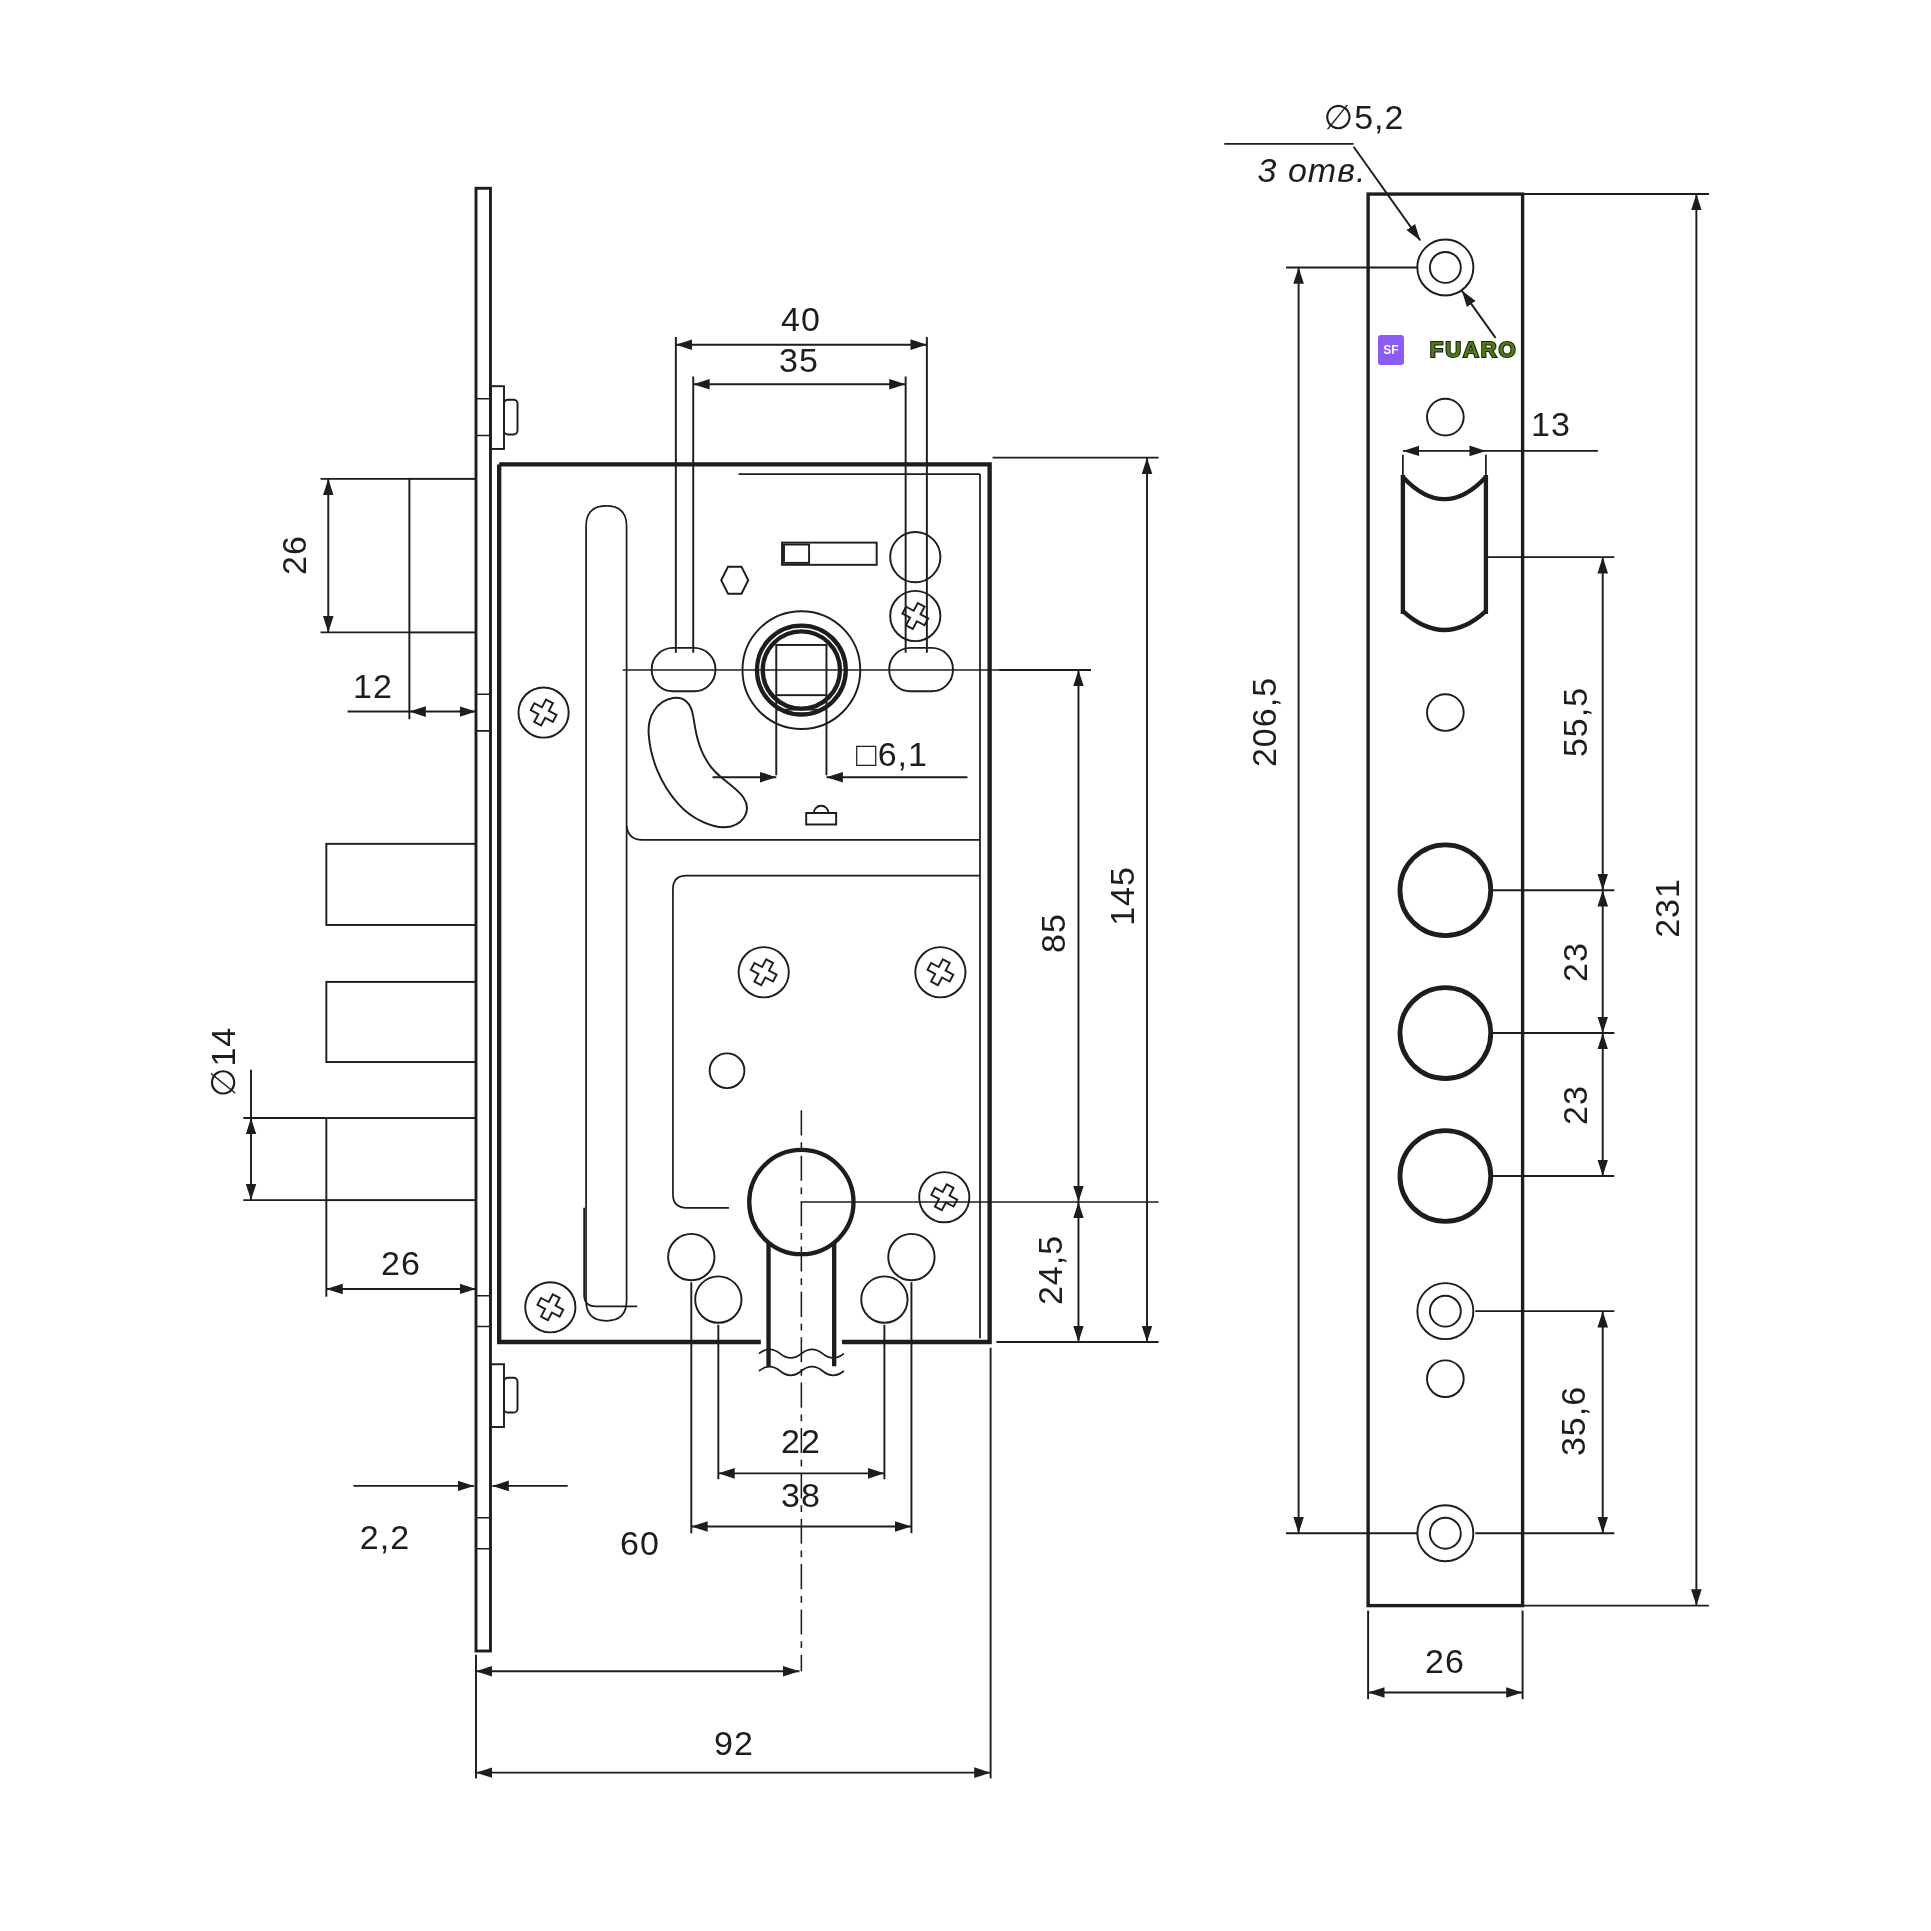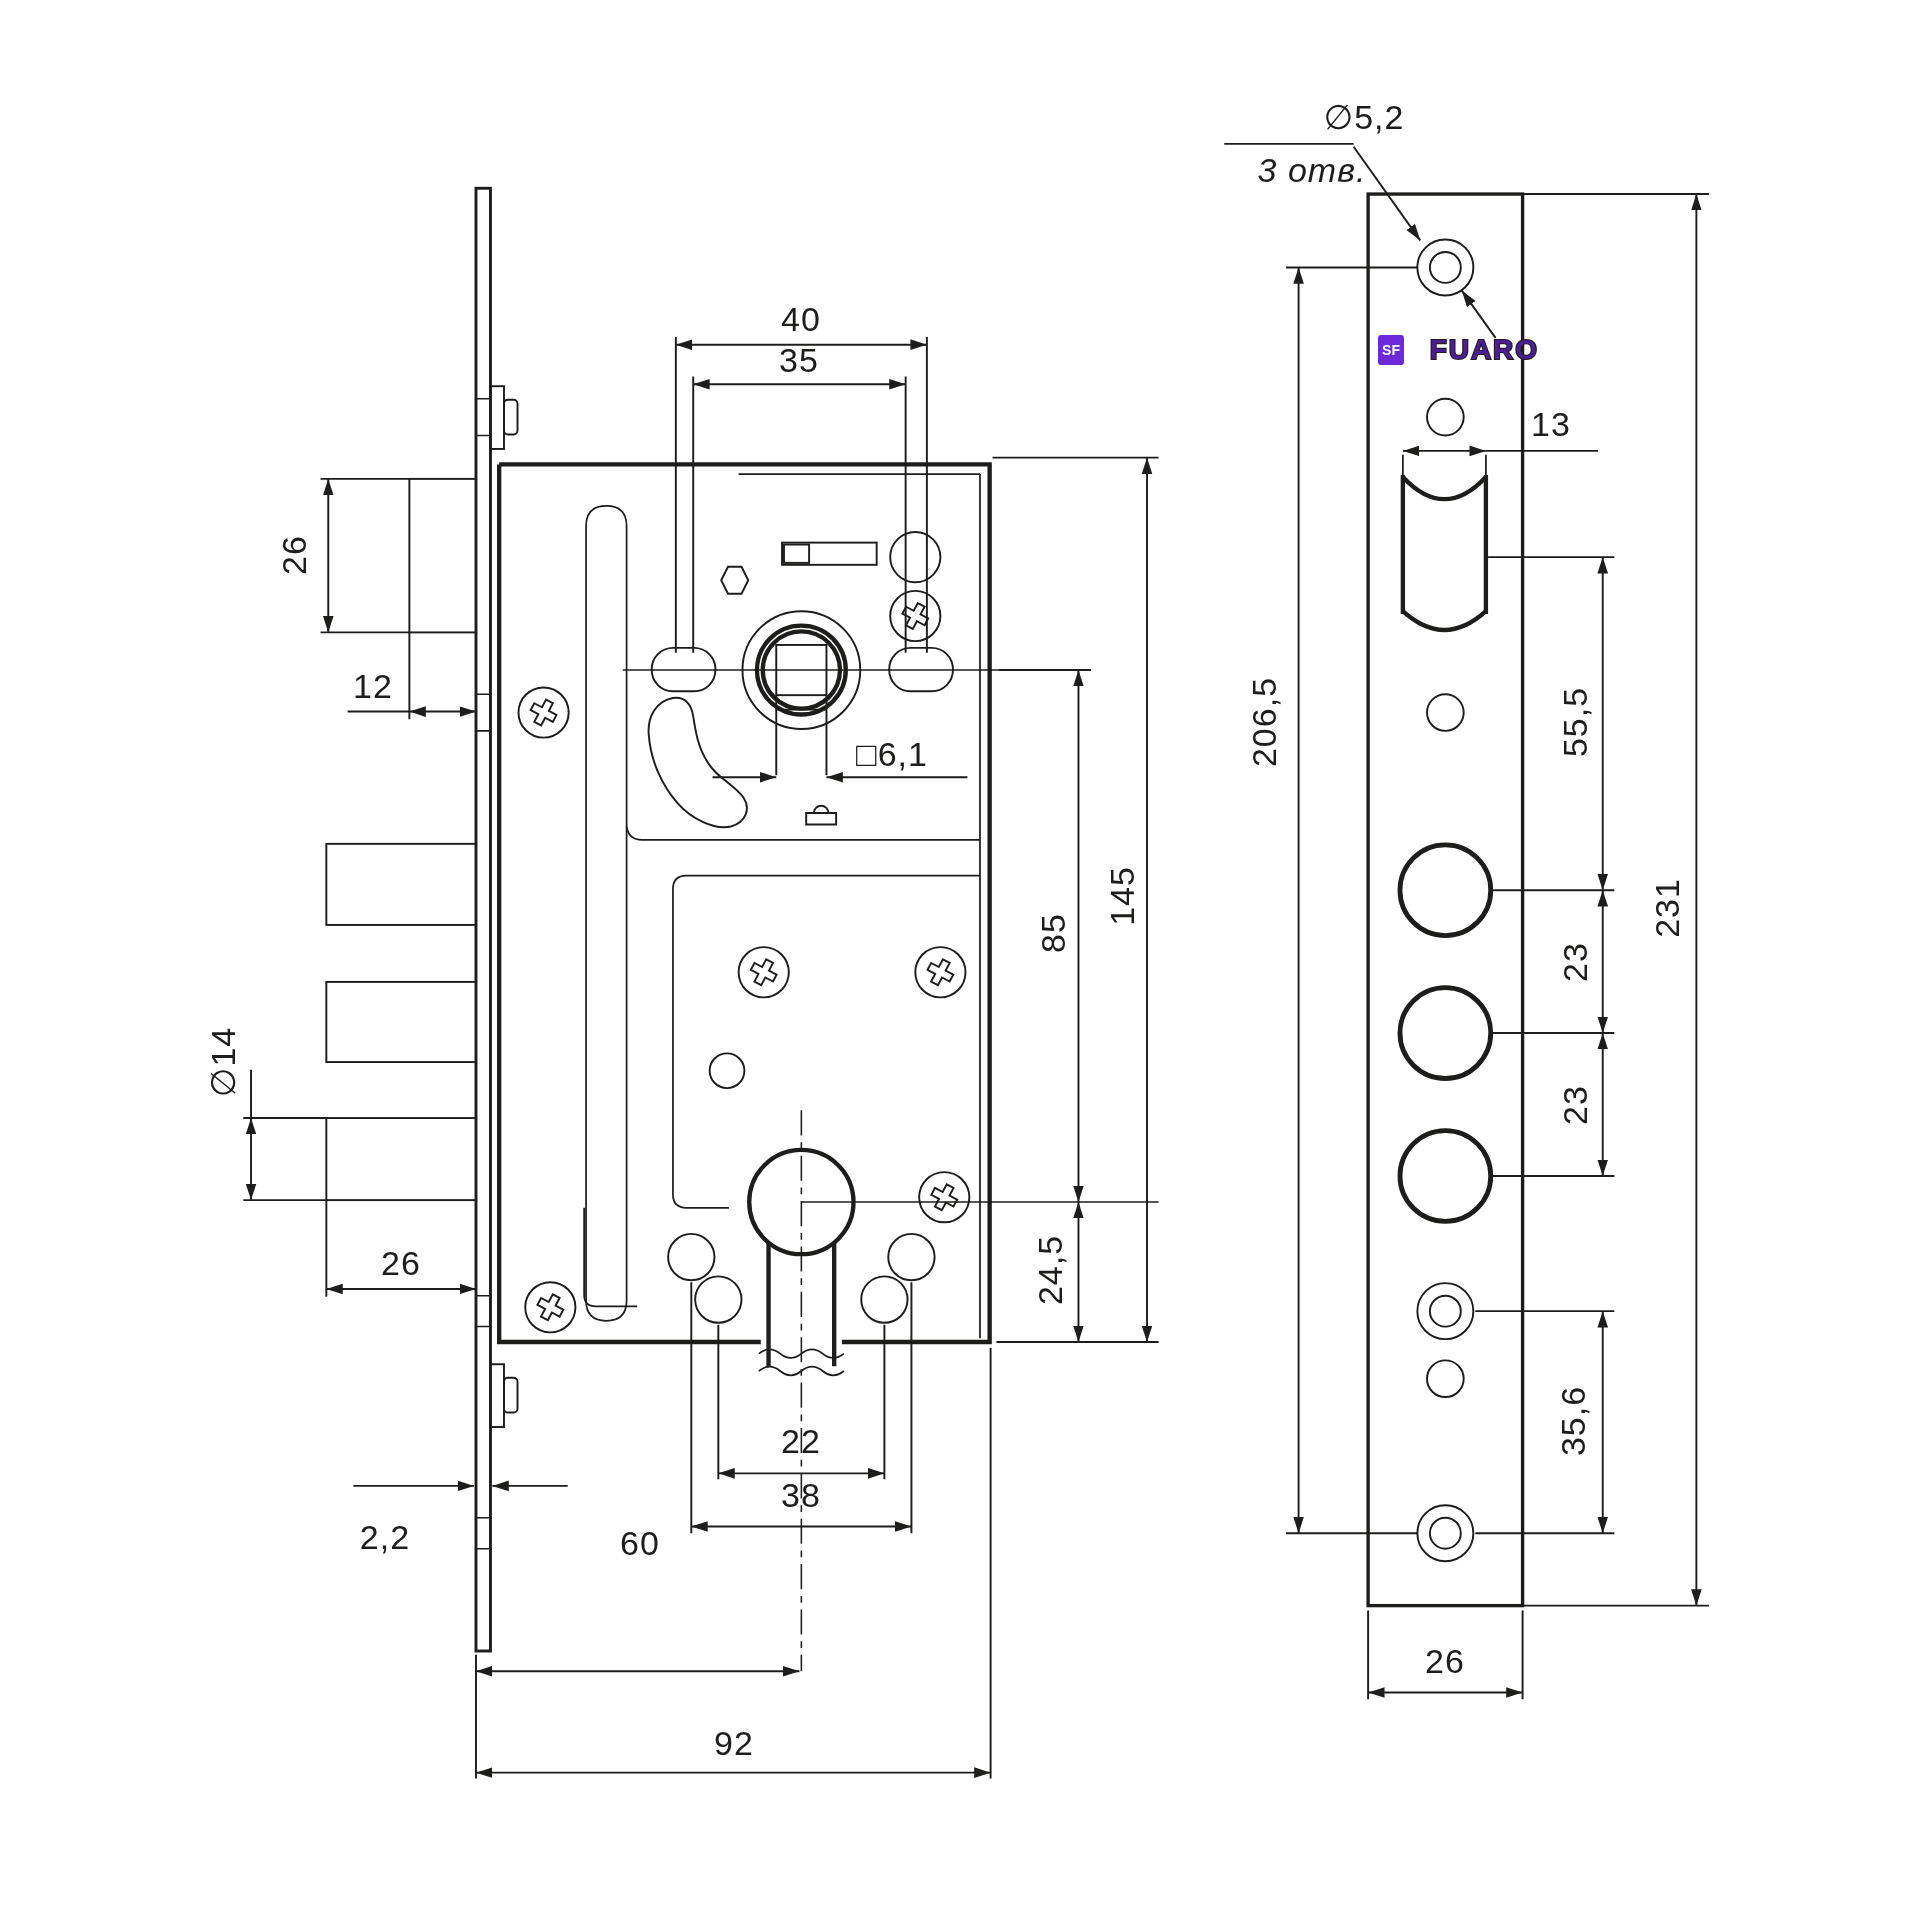--- a/index.html
+++ b/index.html
@@ -6,23 +6,23 @@
   .canvas{position:relative;width:1931px;height:1931px;background:#ffffff;overflow:hidden;
           font-family:"Liberation Sans","DejaVu Sans",sans-serif;color:#1d1d1b;}
   svg{position:absolute;left:0;top:0;}
   .labels{position:absolute;left:0;top:0;width:100%;height:100%;}
   .dim{position:absolute;font-size:34px;line-height:1;white-space:nowrap;
        transform:translate(-50%,-50%);letter-spacing:1px;}
   .rot{transform:translate(-50%,-50%) rotate(-90deg);}
   .ital{font-style:italic;}
   .brand{position:absolute;display:flex;align-items:center;gap:5.8px;transform:translate(0,-50%);}
   .brand .mark{display:inline-flex;align-items:center;justify-content:center;
-       width:26px;height:30px;background:#6d28d9;color:#fff;font-weight:bold;
-       font-size:14px;letter-spacing:0;border-radius:2.9px;}
-  .brand .name{font-weight:bold;font-size:28px;letter-spacing:1.9px;color:#4c1d95;
+       width:26px;height:30px;background:#8b5cf6;color:#fff;font-weight:bold;
+       font-size:12px;letter-spacing:0;border-radius:2.9px;}
+  .brand .name{font-weight:bold;font-size:22px;letter-spacing:1.9px;color:#4d7c0f;
        -webkit-text-stroke:2.1px #1d1d1b;paint-order:stroke fill;padding-left:20px;}
 </style>
 </head>
 <body>
 
 <div class="canvas">
 
 <svg width="1931" height="1931" viewBox="0 0 2000 2000">
   <defs>
     <marker id="arr" viewBox="0 -6 18 12" refX="17" refY="0" markerWidth="18" markerHeight="12" orient="auto-start-reverse" markerUnits="userSpaceOnUse">

